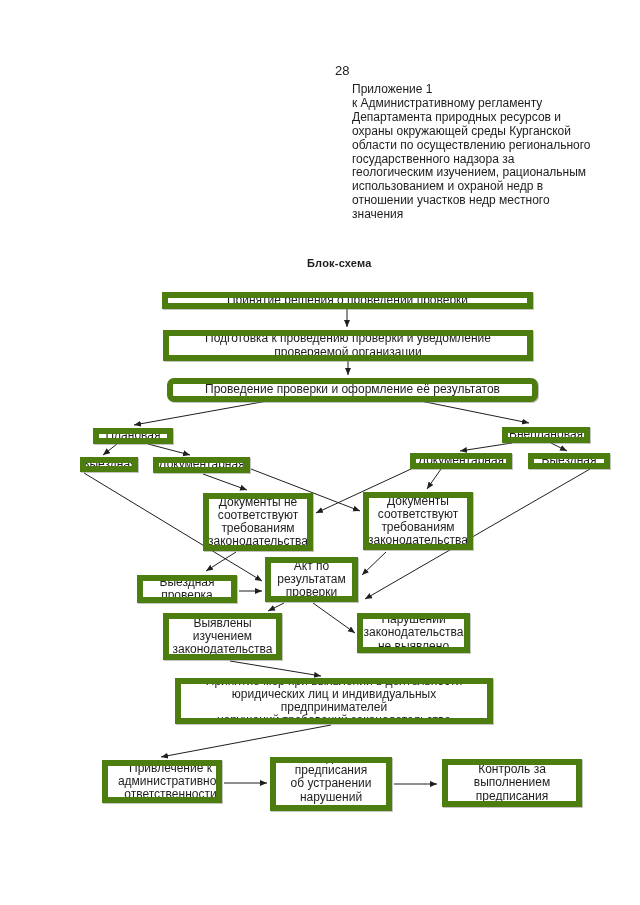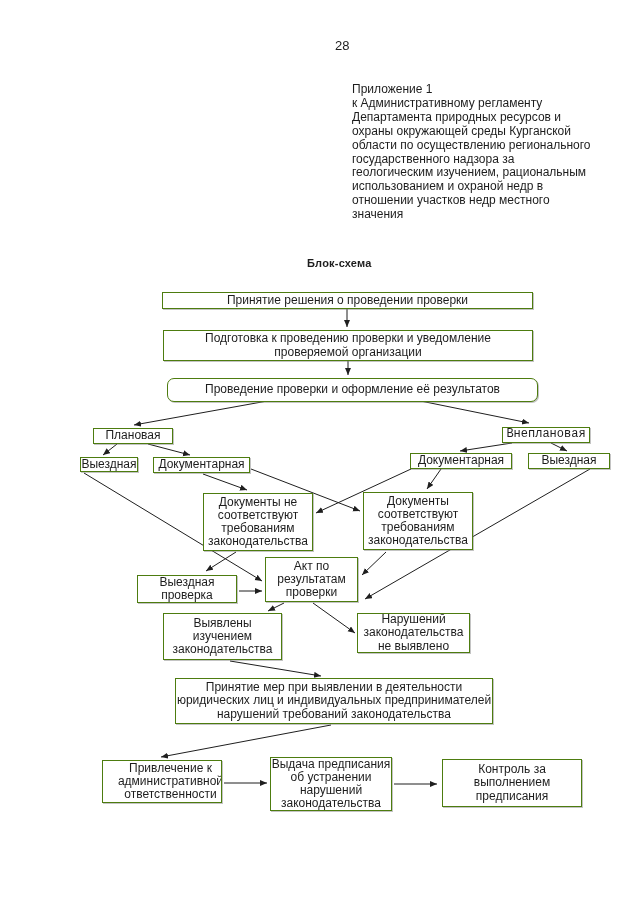--- a/index.html
+++ b/index.html
@@ -8,21 +8,21 @@
     width: 640px;
     height: 905px;
     margin: 0 auto;
     background: #ffffff;
     font-family: "Liberation Sans", "DejaVu Sans", sans-serif;
     color: #1d1d1d;
     overflow: hidden;
   }
   #page-number {
     position: absolute;
-    left: 335px; top: 38px;
+    left: 335px; top: 63px;
     font-size: 13px;
   }
   #appendix-note {
     position: absolute;
     left: 352px; top: 83px;
     width: 248px;
     font-size: 12px;
     line-height: 13.9px;
     white-space: pre-line;
   }
@@ -39,21 +39,21 @@
     pointer-events: none;
   }
   #arrows-layer line {
     stroke: #1f1f1f;
     stroke-width: 1;
   }
   .node {
     position: absolute;
     box-sizing: border-box;
     background: #ffffff;
-    border: 1px solid #4d7c0f;
+    border: 6px solid #4d7c0f;
     box-shadow: 1px 1px 0 rgba(125,125,125,.45);
     display: flex;
     align-items: center;
     justify-content: center;
     text-align: center;
     white-space: pre-line;
     font-size: 12px;
     line-height: 13.2px;
     overflow: hidden;
   }
@@ -107,21 +107,21 @@
     <line x1="331" y1="725" x2="161" y2="757" marker-end="url(#ah)"></line>
     <line x1="224" y1="783" x2="267" y2="783" marker-end="url(#ah)"></line>
     <line x1="394" y1="784" x2="437" y2="784" marker-end="url(#ah)"></line>
   </svg>
 
   <div class="node" style="left:162px;top:292px;width:371px;height:17px;">Принятие решения о проведении проверки</div>
   <div class="node" style="left:163px;top:330px;width:370px;height:31px;">Подготовка к проведению проверки и уведомление
 проверяемой организации</div>
   <div class="node" style="left:167px;top:378px;width:371px;height:24px;border-radius:7px;">Проведение проверки и оформление её результатов</div>
   <div class="node" style="left:93px;top:428px;width:80px;height:16px;">Плановая</div>
-  <div class="node" style="left:502px;top:427px;width:88px;height:16px;font-family:Liberation Mono, monospace;">Внеплановая</div>
+  <div class="node" style="left:502px;top:427px;width:88px;height:16px;">Внеплановая</div>
   <div class="node" style="left:80px;top:457px;width:58px;height:15px;">Выездная</div>
   <div class="node" style="left:153px;top:457px;width:97px;height:16px;">Документарная</div>
   <div class="node" style="left:410px;top:453px;width:102px;height:16px;">Документарная</div>
   <div class="node" style="left:528px;top:453px;width:82px;height:16px;">Выездная</div>
   <div class="node" style="left:203px;top:493px;width:110px;height:58px;">Документы не
 соответствуют
 требованиям
 законодательства</div>
   <div class="node" style="left:363px;top:492px;width:110px;height:58px;">Документы
 соответствуют

